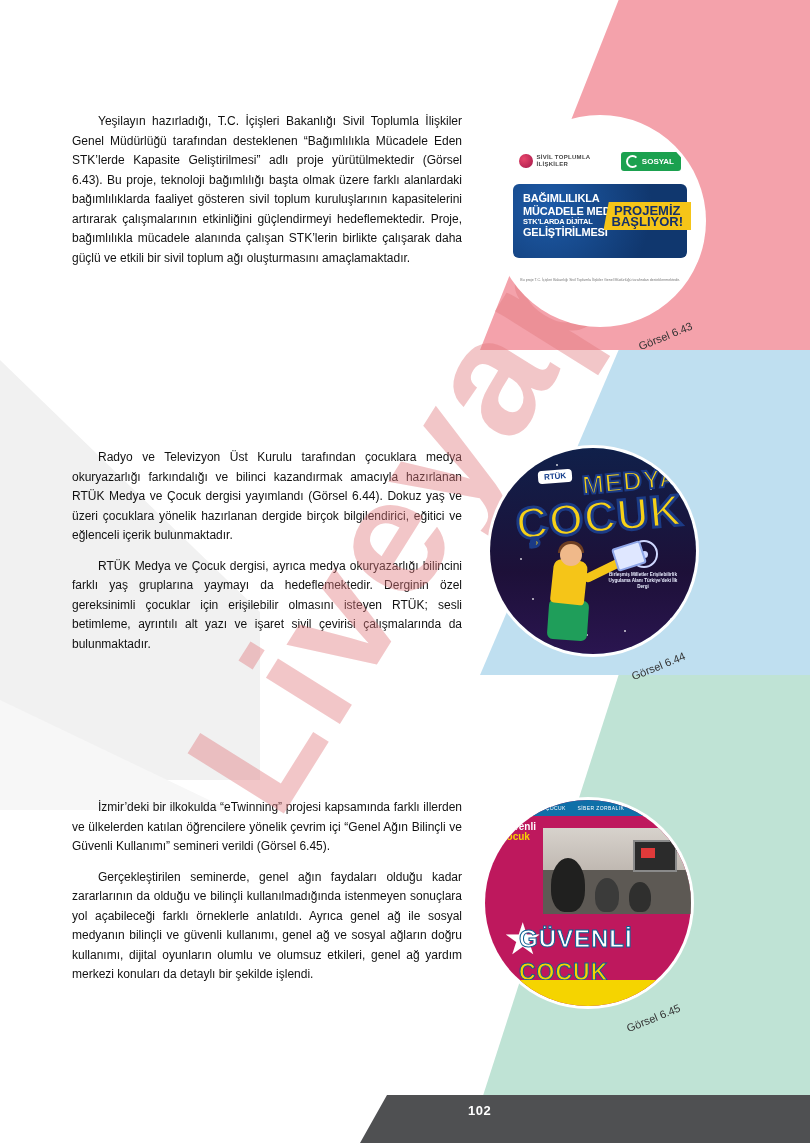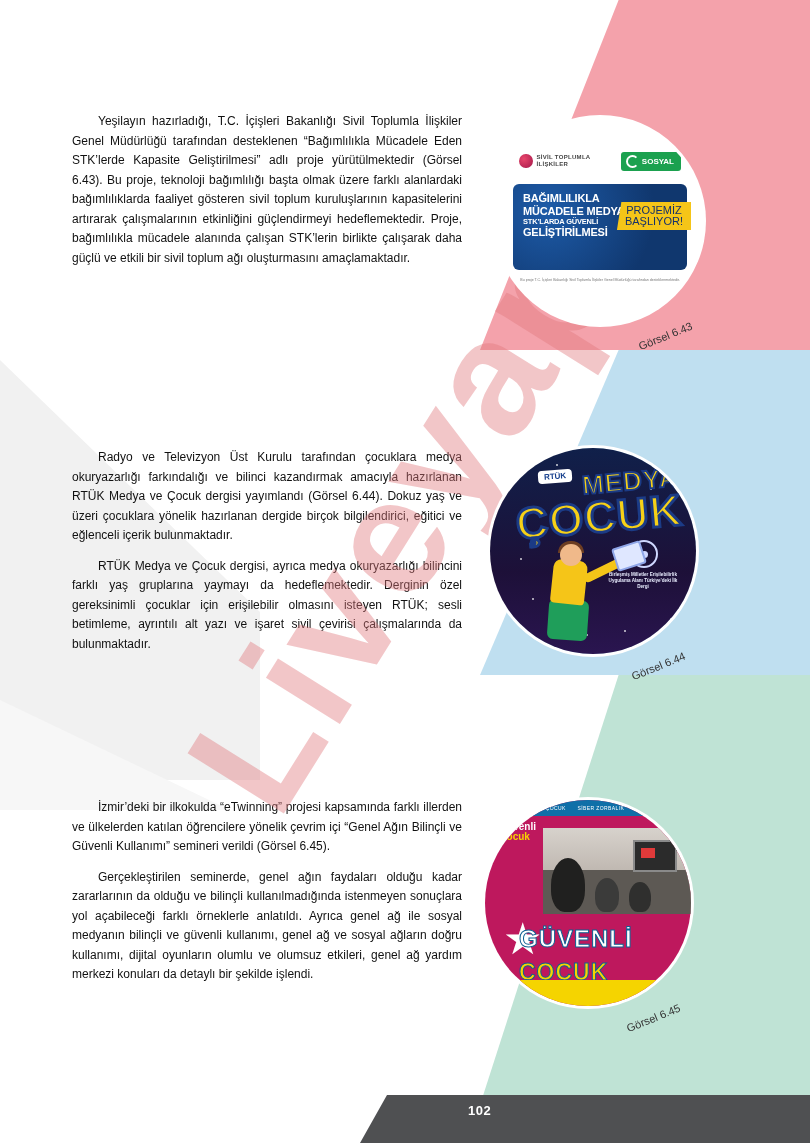--- a/index.html
+++ b/index.html
@@ -102,34 +102,34 @@
   .g43 .st-txt{font-size:6px;line-height:7px;font-weight:bold;color:#444;letter-spacing:.3px;}
   .g43 .ys-logo{
     background:#1ba14f;color:#fff;font-size:8px;font-weight:bold;
     padding:3px 7px 3px 5px;border-radius:3px;display:flex;align-items:center;gap:3px;
   }
   .g43 .ys-c{
     width:9px;height:9px;border-radius:50%;border:2px solid #fff;
     border-right-color:transparent;display:inline-block;
   }
   .g43 .bluebox{
-    position:absolute;left:16px;right:16px;top:66px;height:86px;
+    position:absolute;left:16px;right:16px;top:66px;height:74px;
     background:#133e7c;border-radius:6px;
     background-image:radial-gradient(circle at 20% 30%,#1d5ba8 0,#10376e 70%);
   }
   .g43 .bluebox .title{
     position:absolute;left:10px;top:8px;width:120px;
     color:#fff;font-weight:bold;font-size:11px;line-height:12.5px;
     letter-spacing:-.2px;
     font-family:"Liberation Sans", sans-serif;
   }
   .g43 .bluebox .title .small{font-size:7.5px;line-height:9px;display:block;}
   .g43 .ribbon{
     position:absolute;right:-4px;top:18px;
-    background:#f5c518;color:#14306a;font-weight:normal;font-size:11px;
+    background:#f5c518;color:#14306a;font-weight:bold;font-size:13px;
     padding:3px 8px;line-height:11px;text-align:center;
     clip-path:polygon(6% 0,100% 0,100% 100%,0 100%);
   }
   .g43 .ribbon span{display:block;}
   .g43 .foot{
     position:absolute;left:18px;right:18px;top:160px;
     font-size:3.6px;line-height:5px;color:#777;text-align:center;
   }
 
   
@@ -281,21 +281,21 @@
       </div>
       <div class="ys-logo">
         <span class="ys-c"></span>
         <span>SOSYAL</span>
       </div>
     </div>
     <div class="bluebox">
       <div class="title">
         <span>BAĞIMLILIKLA</span><br>
         <span>MÜCADELE MEDYA</span><br>
-        <span class="small">STK’LARDA GÜVENLİ</span>
+        <span class="small">STK’LARDA DİJİTAL</span>
         <span>GELİŞTİRİLMESİ</span>
       </div>
       <div class="ribbon">
         <span>PROJEMİZ</span>
         <span>BAŞLIYOR!</span>
       </div>
     </div>
     <div class="foot">Bu proje T.C. İçişleri Bakanlığı Sivil Toplumla İlişkiler Genel Müdürlüğü tarafından desteklenmektedir.</div>
   </div>
   <div class="fig-caption" style="left:140px;top:212px;">Görsel 6.43</div>

